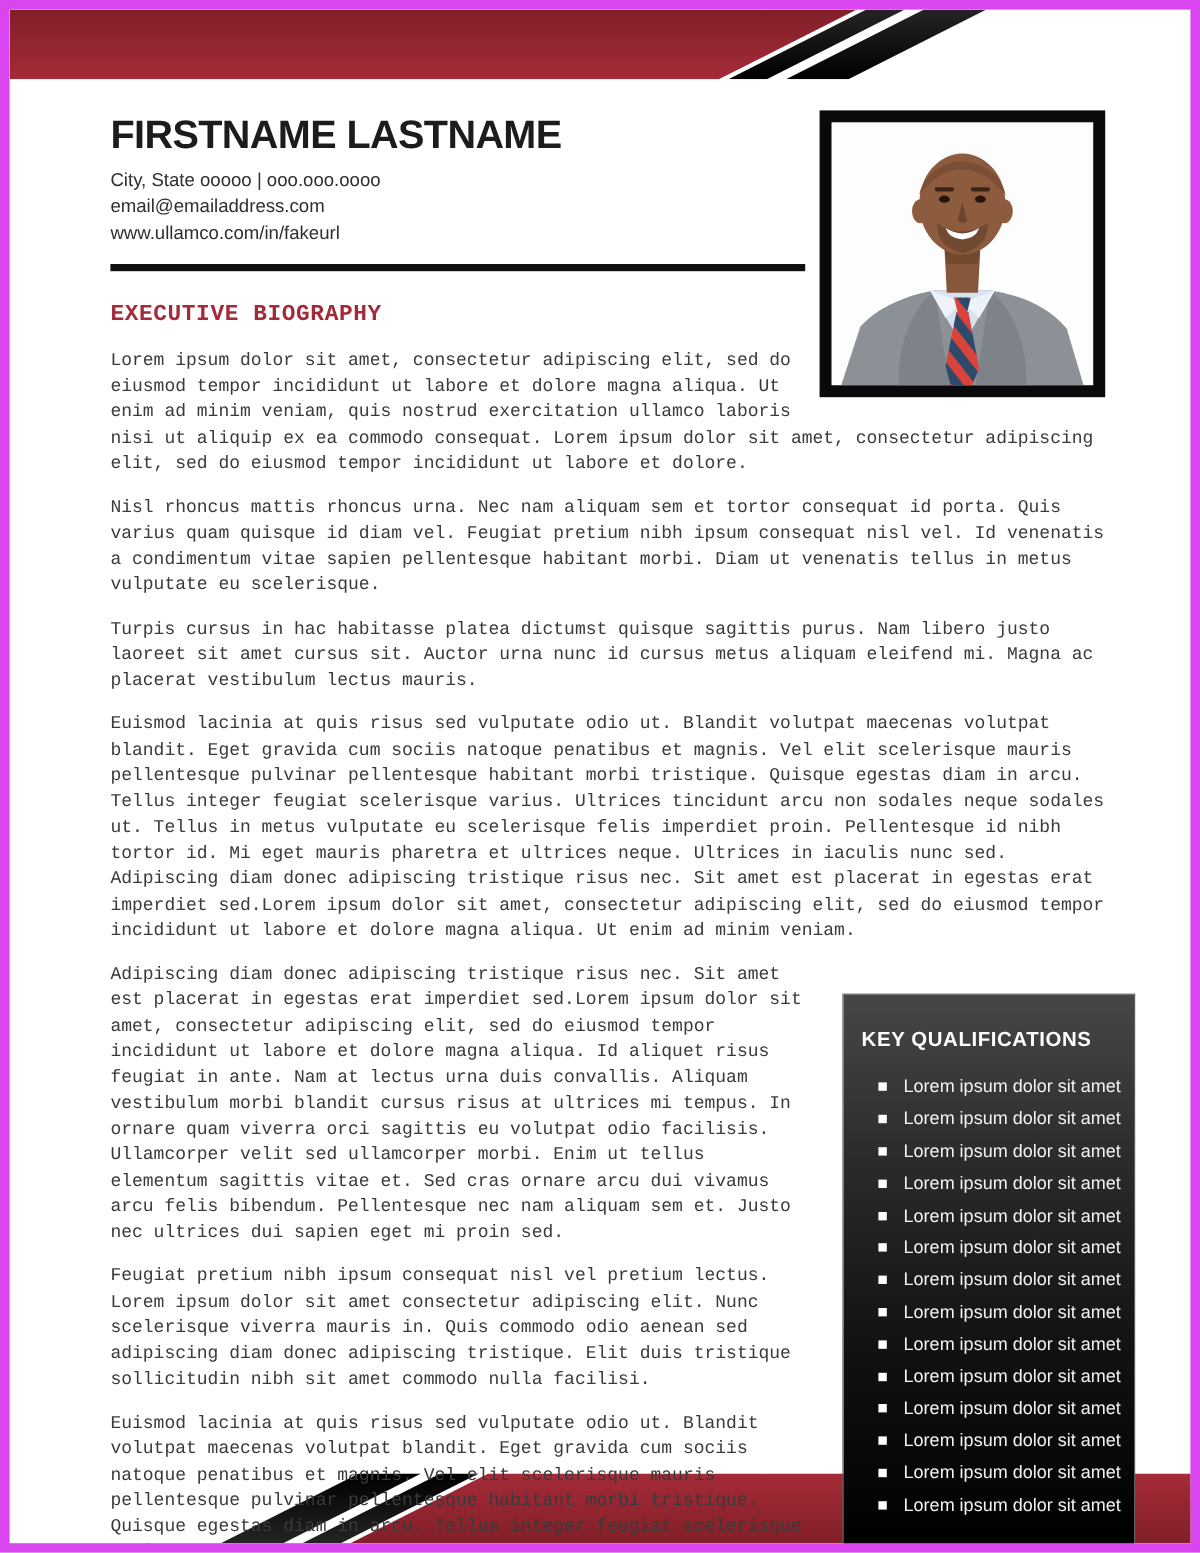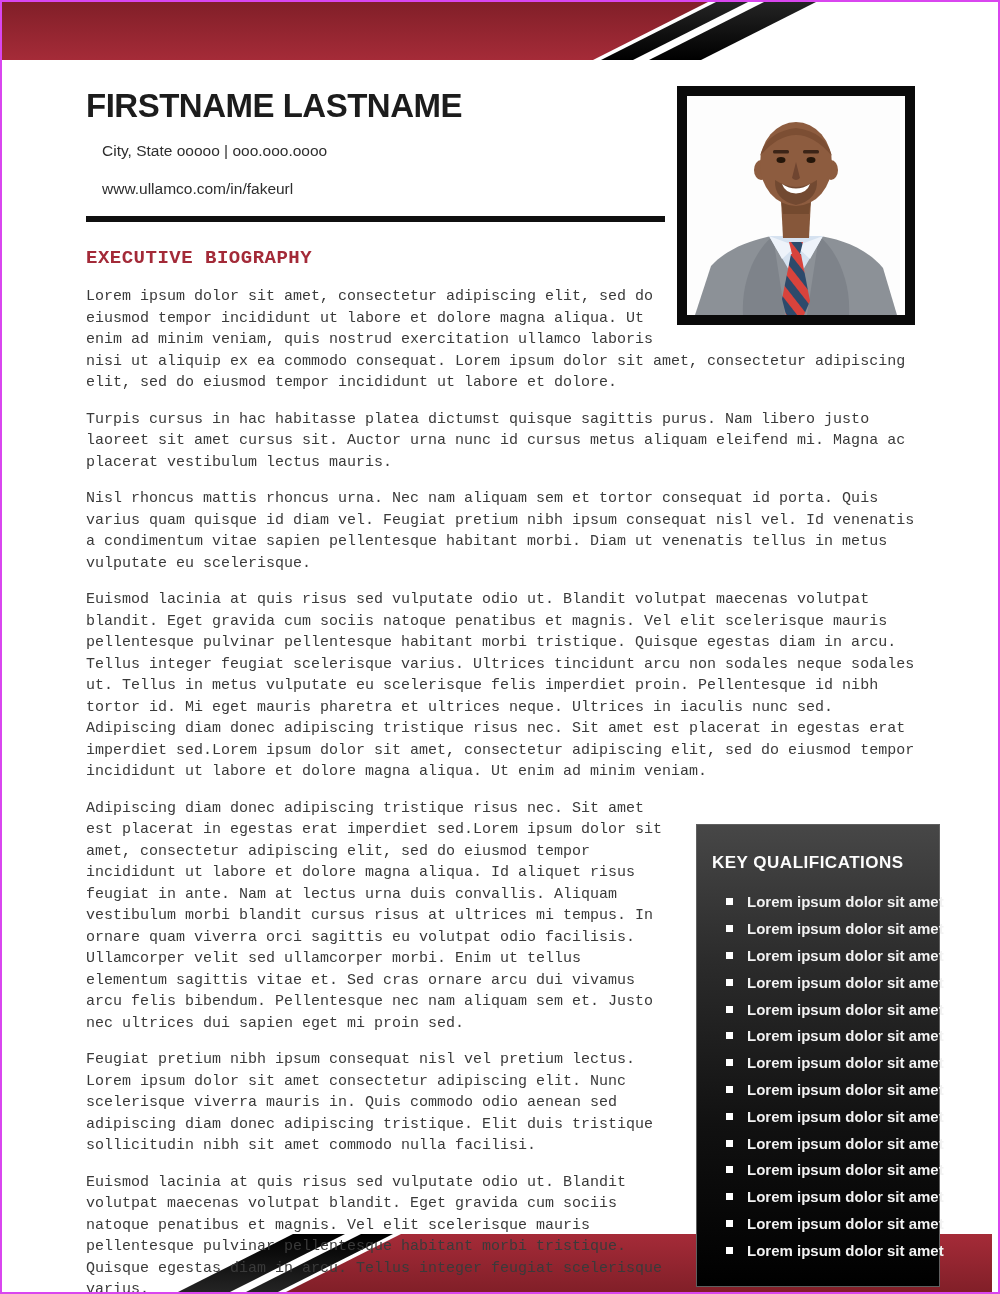--- a/index.html
+++ b/index.html
@@ -2,21 +2,21 @@
 <html><head>
 <meta charset="utf-8">
 <style>
   * { box-sizing: border-box; }
   html,body { margin:0; padding:0; background:#cfcfcf; }
   .page {
     position: relative;
     width: 1000px; height: 1294px;
     margin: 0 auto;
     background: #ffffff;
-    border: 2px solid #d946ef;
+    border: 8px solid #d946ef;
     overflow: hidden;
     font-family: "Liberation Sans", sans-serif;
   }
   
   .band { position:absolute; left:0; width:990px; height:58px; display:block; }
   .band-top { top:0; }
   .band-bottom { bottom:0; transform: rotate(180deg); }
 
   
   .content {
@@ -31,21 +31,21 @@
     background:#fff;
   }
   .photo-frame svg { display:block; width:100%; height:100%; }
 
   h1.name {
     margin:2px 0 10px 0;
     font-size:33px; line-height:36px;
     font-weight:bold; color:#1c1c1c;
     letter-spacing:-0.5px;
   }
-  .contact { margin:16px; font-size:15.5px; line-height:22px; color:#2e2e2e; }
+  .contact { margin:0; font-size:15.5px; line-height:22px; color:#2e2e2e; }
 
   .rule { width:579px; height:6px; background:#101010; margin:14px 0 0 0; }
 
   h2.bio-heading {
     margin:25px 0 17px 0;
     font-size:19px; line-height:22px;
     font-weight:bold; color:#a32a38;
     letter-spacing:0.5px;
     font-family:Liberation Mono, monospace;
   }
@@ -60,21 +60,21 @@
     background: linear-gradient(180deg, #474747 0%, #2b2b2b 30%, #111 65%, #000 100%);
     border:1px solid #5f5f5f;
     color:#fff;
   }
   h3.quals-heading {
     margin:0 0 16px 0; padding-left:2px;
     font-size:17px; line-height:20px;
     font-weight:bold; color:#fdfdfd; letter-spacing:0.5px;
   }
   .quals ul { list-style:none; margin:0; padding:0; }
-  .quals li { display:flex; align-items:center; height:26.8px;font-weight:bold; }
+  .quals li { display:flex; align-items:center; height:26.8px; }
   .quals .sq { flex:none; width:7px; height:7px; background:#fff; margin:0 14px 0 16px; }
   .quals .qt { font-size:15px; color:#f2f2f2; white-space:nowrap; }
 </style>
 </head>
 <body>
 
 <div class="page">
 
   <svg class="band band-top" viewBox="0 0 990 58" preserveAspectRatio="none">
     <defs>
@@ -147,28 +147,29 @@
         <path d="M109 66 L113 82 Q109 86 105 82 Z" fill="#6f4530"></path>
 
         <path d="M88 84 Q109 98 130 84 Q131 104 109 109 Q87 104 88 84" fill="#5d3a26" opacity="0.55"></path>
 
         <path d="M95 88 Q109 97 123 88 Q120 97 109 97.5 Q98 97 95 88" fill="#ffffff"></path>
       </svg>
     </div>
 
     <h1 class="name">FIRSTNAME LASTNAME</h1>
     <p class="contact">City, State ooooo | ooo.ooo.oooo</p>
+    <p class="contact">email@emailaddress.com</p>
     <p class="contact">www.ullamco.com/in/fakeurl</p>
     <div class="rule"></div>
 
     <h2 class="bio-heading">EXECUTIVE BIOGRAPHY</h2>
 
     <p class="body-para">Lorem ipsum dolor sit amet, consectetur adipiscing elit, sed do eiusmod tempor incididunt ut labore et dolore magna aliqua. Ut enim ad minim veniam, quis nostrud exercitation ullamco laboris nisi ut aliquip ex ea commodo consequat. Lorem ipsum dolor sit amet, consectetur adipiscing elit, sed do eiusmod tempor incididunt ut labore et dolore.</p>
+    <p class="body-para">Nisl rhoncus mattis rhoncus urna. Nec nam aliquam sem et tortor consequat id porta. Quis varius quam quisque id diam vel. Feugiat pretium nibh ipsum consequat nisl vel. Id venenatis a condimentum vitae sapien pellentesque habitant morbi. Diam ut venenatis tellus in metus vulputate eu scelerisque.</p>
     <p class="body-para">Turpis cursus in hac habitasse platea dictumst quisque sagittis purus. Nam libero justo laoreet sit amet cursus sit. Auctor urna nunc id cursus metus aliquam eleifend mi. Magna ac placerat vestibulum lectus mauris.</p>
-    <p class="body-para">Nisl rhoncus mattis rhoncus urna. Nec nam aliquam sem et tortor consequat id porta. Quis varius quam quisque id diam vel. Feugiat pretium nibh ipsum consequat nisl vel. Id venenatis a condimentum vitae sapien pellentesque habitant morbi. Diam ut venenatis tellus in metus vulputate eu scelerisque.</p>
     <p class="body-para">Euismod lacinia at quis risus sed vulputate odio ut. Blandit volutpat maecenas volutpat blandit. Eget gravida cum sociis natoque penatibus et magnis. Vel elit scelerisque mauris pellentesque pulvinar pellentesque habitant morbi tristique. Quisque egestas diam in arcu. Tellus integer feugiat scelerisque varius. Ultrices tincidunt arcu non sodales neque sodales ut. Tellus in metus vulputate eu scelerisque felis imperdiet proin. Pellentesque id nibh tortor id. Mi eget mauris pharetra et ultrices neque. Ultrices in iaculis nunc sed. Adipiscing diam donec adipiscing tristique risus nec. Sit amet est placerat in egestas erat imperdiet sed.Lorem ipsum dolor sit amet, consectetur adipiscing elit, sed do eiusmod tempor incididunt ut labore et dolore magna aliqua. Ut enim ad minim veniam.</p>
 
     <div class="quals">
       <h3 class="quals-heading">KEY QUALIFICATIONS</h3>
       <ul>
 
           <li>
             <span class="sq"></span>
             <span class="qt">Lorem ipsum dolor sit amet</span>
           </li>

